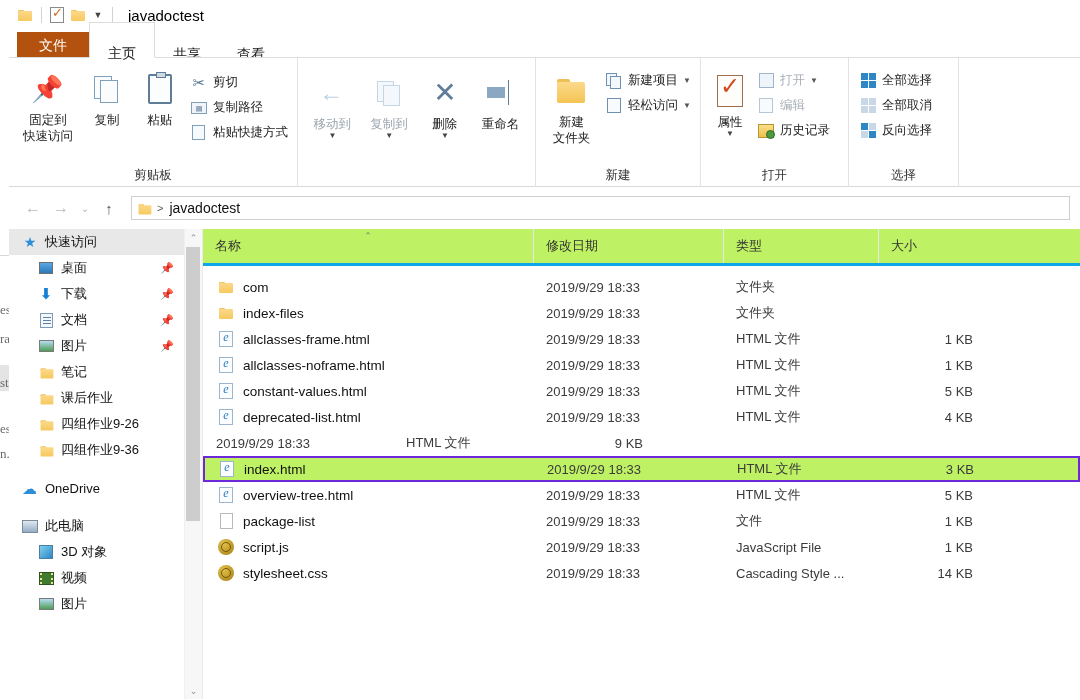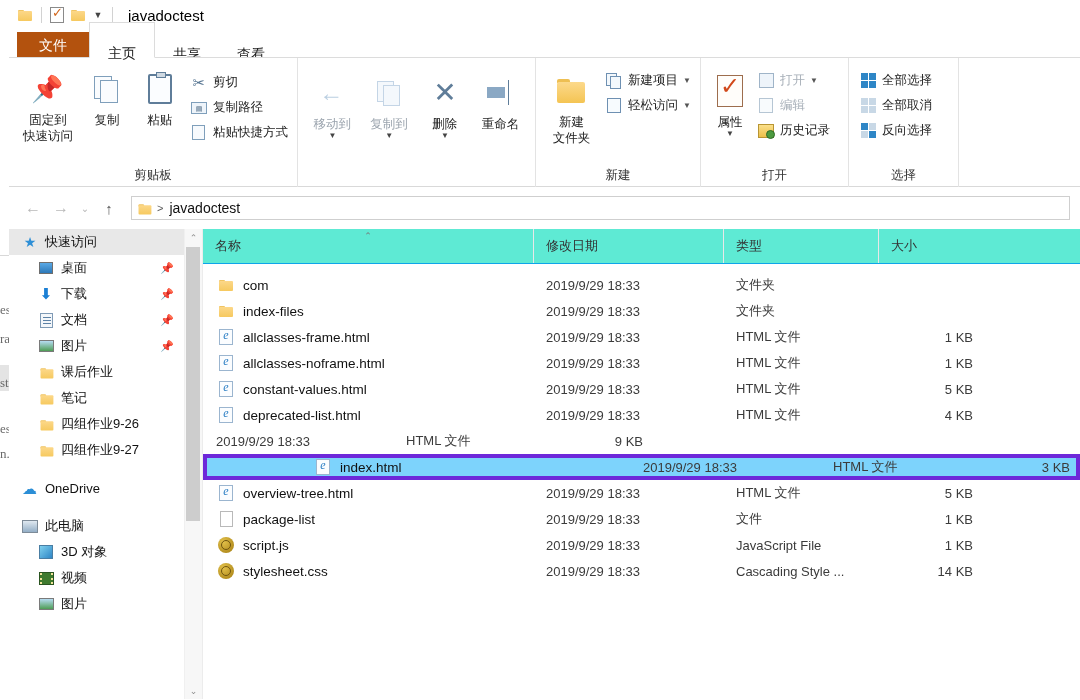--- a/index.html
+++ b/index.html
@@ -361,22 +361,22 @@
   .filepane {
     flex: 1;
     position: relative;
     background: #ffffff;
     border-left: 1px solid #ececec;
   }
   .colheader {
     height: 34px;
     display: flex;
     align-items: center;
-    border-bottom: 1px solid #0ea5e9;
-    background: #5eead4;
+    border-bottom: 3px solid #0ea5e9;
+    background: #bef264;
     position: relative;
   }
   .col {
     height: 34px;
     display: flex;
     align-items: center;
     font-size: 13px;
     color: #333;
     box-sizing: border-box;
     position: relative;
@@ -399,23 +399,22 @@
 
   .filerow {
     height: 26px;
     display: flex;
     align-items: center;
     box-sizing: border-box;
     border: 1px solid transparent;
     cursor: default;
   }
   .filerow.selected {
-    background: #7dd3fc;
-    border: 4px solid #6d28d9;
-    justify-content: flex-end;
+    background: #bef264;
+    border: 2px solid #6d28d9;
   }
   .f-name {
     width: 330px;
     display: flex;
     align-items: center;
     font-size: 13.5px;
     color: #111;
     padding-left: 11px;
     box-sizing: border-box;
   }
@@ -1059,39 +1058,39 @@
         <span class="ni">
             <span class="gi gi-pics"></span>
           </span>
         <span>图片</span>
         <span class="pin">📌</span>
       </div>
       <div class="navitem indent">
         <span class="ni">
             <span class="folder sm"></span>
           </span>
+        <span>笔记</span>
+      </div>
+      <div class="navitem indent">
+        <span class="ni">
+            <span class="folder sm"></span>
+          </span>
         <span>课后作业</span>
       </div>
       <div class="navitem indent">
         <span class="ni">
             <span class="folder sm"></span>
           </span>
-        <span>笔记</span>
+        <span>四组作业9-26</span>
       </div>
       <div class="navitem indent">
         <span class="ni">
             <span class="folder sm"></span>
           </span>
-        <span>四组作业9-26</span>
-      </div>
-      <div class="navitem indent">
-        <span class="ni">
-            <span class="folder sm"></span>
-          </span>
-        <span>四组作业9-27</span>
+        <span>四组作业9-36</span>
       </div>
 
       <div class="navgap"></div>
       <div class="navitem root">
         <span class="ni">
             <span class="gi gi-cloud">☁</span>
           </span>
         <span>OneDrive</span>
       </div>
 

